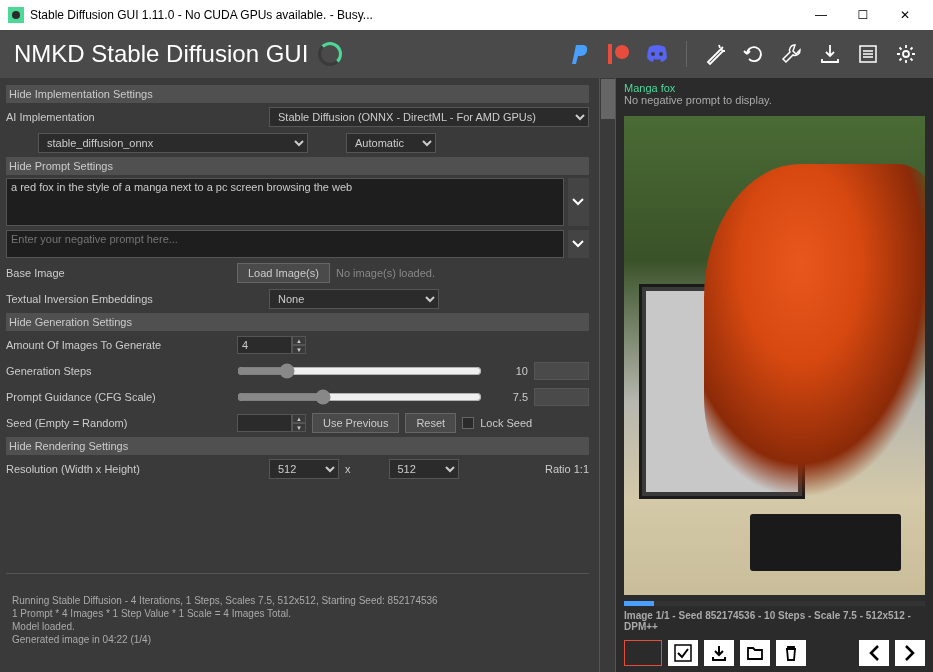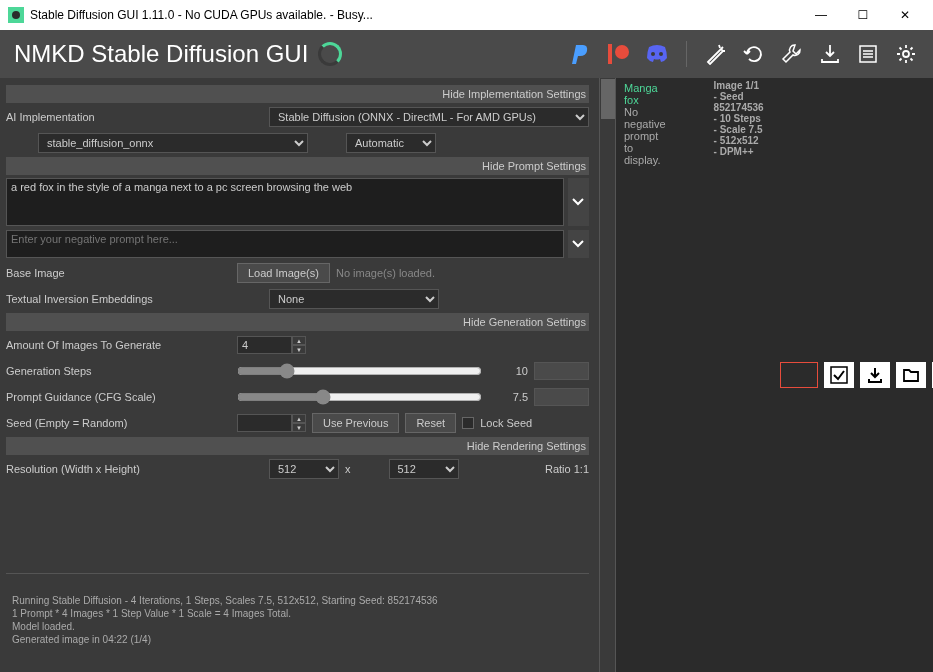--- a/index.html
+++ b/index.html
@@ -10,41 +10,41 @@
 .winbtns { display: flex; gap: 2px; }
 .winbtn { width: 40px; height: 28px; display: flex; align-items: center; justify-content: center; font-size: 12px; cursor: pointer; }
 .header { height: 48px; background: #4a4a4a; display: flex; align-items: center; padding: 0 14px; }
 .header h1 { font-size: 24px; font-weight: 300; color: #fff; }
 .ring { width: 24px; height: 24px; border: 3px solid #3a3a3a; border-top-color: #4dd798; border-right-color: #4dd798; border-radius: 50%; margin-left: 10px; }
 .header-right { margin-left: auto; display: flex; align-items: center; gap: 12px; }
 .hicon { width: 26px; height: 26px; display: flex; align-items: center; justify-content: center; cursor: pointer; color: #fff; }
 .hsep { width: 1px; height: 26px; background: #666; margin: 0 4px; }
 .main { display: flex; height: calc(100% - 78px); }
 .left { flex: 1; padding: 6px 10px 6px 6px; display: flex; flex-direction: column; overflow: hidden; }
-.section-hdr { background: #505050; text-align: right; padding: 3px; margin: 1px 0; cursor: pointer; font-size: 11px; }
+.section-hdr { background: #505050; text-align: left; padding: 3px; margin: 1px 0; cursor: pointer; font-size: 11px; }
 .row { display: flex; align-items: center; margin: 3px 0; gap: 6px; min-height: 20px; }
 .label { width: 225px; font-size: 11px; flex-shrink: 0; }
 select, input[type=text], textarea { background: #2b2b2b; border: 1px solid #555; color: #ccc; font-size: 11px; padding: 2px 4px; font-family: inherit; }
 select { height: 20px; margin-left: 32px; }
 textarea { resize: none; width: 100%; }
 .wide { flex: 1; }
 .prompt-box { display: flex; gap: 4px; margin: 2px 0; }
 .prompt-box textarea { height: 48px; background: #1e1e1e; }
 .expand { width: 22px; background: #444; display: flex; align-items: center; justify-content: center; cursor: pointer; color: #fff; font-size: 14px; }
 .btn { background: #4a4a4a; border: 1px solid #666; color: #ccc; padding: 3px 10px; cursor: pointer; font-size: 11px; }
 .numbox { display: flex; }
 .numbox input { width: 55px; }
 .spinner { display: flex; flex-direction: column; }
 .spin { background: #3a3a3a; border: 1px solid #555; width: 14px; height: 9px; font-size: 6px; display: flex; align-items: center; justify-content: center; cursor: pointer; }
 .slider-row input[type=range] { flex: 1; max-width: 250px; accent-color: #888; }
 .slider-val { width: 40px; text-align: right; color: #ccc; }
 .slider-box { width: 55px; height: 18px; background: #4a4a4a; border: 1px solid #555; }
 .ratio { margin-left: auto; font-size: 11px; }
 .log { border-top: 1px solid #555; padding: 20px 6px; font-size: 10px; color: #aaa; line-height: 1.3; margin-top: auto; }
-.right { width: 318px; background: #2b2b2b; border-left: 1px solid #555; display: flex; flex-direction: row; position: relative; }
+.right { width: 318px; background: #2b2b2b; border-left: 1px solid #555; display: flex; flex-direction: column; position: relative; }
 .right-scroll { width: 16px; background: #3a3a3a; border-right: 1px solid #555; position: absolute; left: -16px; top: 0; bottom: 0; }
 .scrollthumb { width: 14px; height: 40px; background: #666; margin: 1px; }
 .right-hdr { padding: 4px 8px; font-size: 11px; }
 .prompt-name { color: #4dd798; }
 .neg-prompt { color: #aaa; }
 .preview { flex: 1; margin: 6px 8px 4px 8px; position: relative; overflow: hidden; background: linear-gradient(180deg, #4a6b35 0%, #3a5228 30%, #b8b8b0 60%, #d4c9a8 80%, #c9bd9a 100%); }
 .fox-shape { position: absolute; right: -20px; top: 10%; width: 80%; height: 70%; background: radial-gradient(ellipse at 40% 30%, #e8581e 0%, #d64810 30%, #8b2a08 60%, transparent 70%); border-radius: 40% 20% 50% 30%; }
 .monitor { position: absolute; left: 5%; bottom: 20%; width: 55%; height: 45%; background: #3a3a3a; border: 3px solid #1a1a1a; }
 .monitor-screen { position: absolute; inset: 4px; background: #c8c8c8; }
 .keyboard { position: absolute; bottom: 5%; right: 8%; width: 50%; height: 12%; background: #1a1a1a; border-radius: 3px; }

